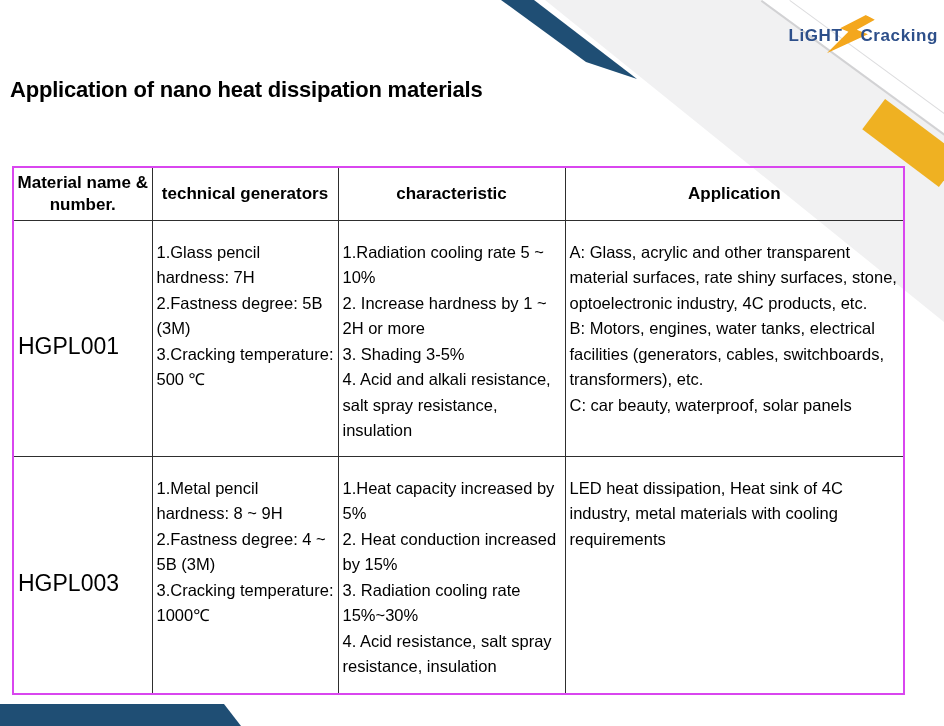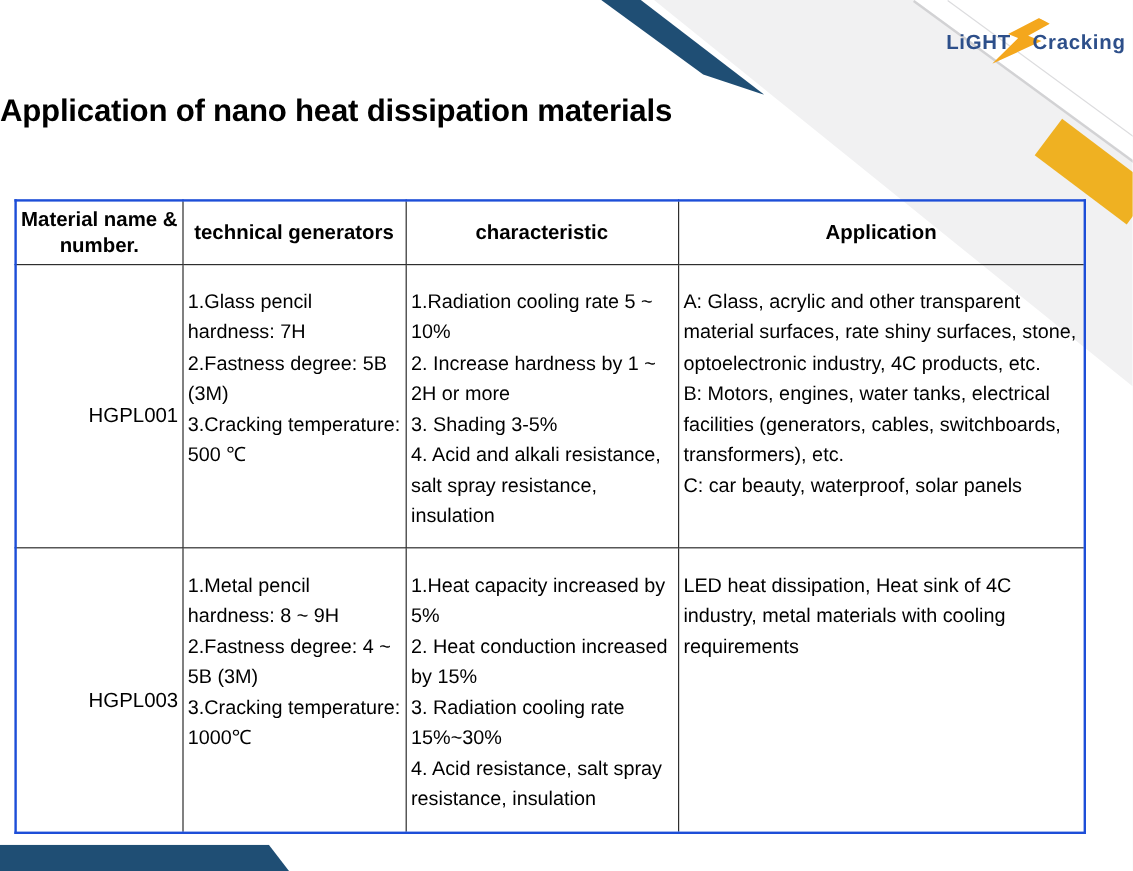--- a/index.html
+++ b/index.html
@@ -37,42 +37,42 @@
   }
   
   .logo{
     position:absolute;top:16px;right:6px;height:40px;display:flex;align-items:center;
     z-index:3;font-weight:700;font-size:17px;letter-spacing:0.6px;color:#2d4f8a;
   }
   .logo .word{position:relative;z-index:2;}
   .logo .bolt{position:relative;width:32px;height:50px;margin:0 -7px;top:0;z-index:1;transform:rotate(22deg);}
   
   .page-title{
-    position:absolute;left:0;top:77px;z-index:3;
-    font-size:26px;font-weight:700;letter-spacing:-0.2px;color:#000;
+    position:absolute;left:10px;top:77px;z-index:3;
+    font-size:22px;font-weight:700;letter-spacing:-0.2px;color:#000;
   }
   
   .materials-table{
     position:absolute;left:12px;top:166px;width:891px;z-index:2;
     border-collapse:collapse;table-layout:fixed;background:transparent;
-    border:2px solid #1d4ed8;
+    border:2px solid #d946ef;
   }
   .materials-table th,.materials-table td{
     border:1px solid #2e2e2e;white-space:pre-line;overflow:hidden;
   }
   .materials-table th{
     font-size:17px;font-weight:700;text-align:center;vertical-align:middle;
     padding:2px;line-height:22px;
   }
   .materials-table td{
     font-size:16.5px;font-weight:400;text-align:left;vertical-align:top;
     padding:19px 3px 1px 4px;line-height:25.5px;
   }
   .materials-table td.mat{
-    text-align:right;vertical-align:middle;font-size:17px;
+    text-align:left;vertical-align:middle;font-size:23px;
   }
   tr.hdr{height:53px;} tr.r1{height:236px;} tr.r2{height:238px;}
 </style>
 </head>
 <body>
 
 <div class="slide">
 
   <div class="gray-band"></div>
   <div class="gray-edge-line"></div>

